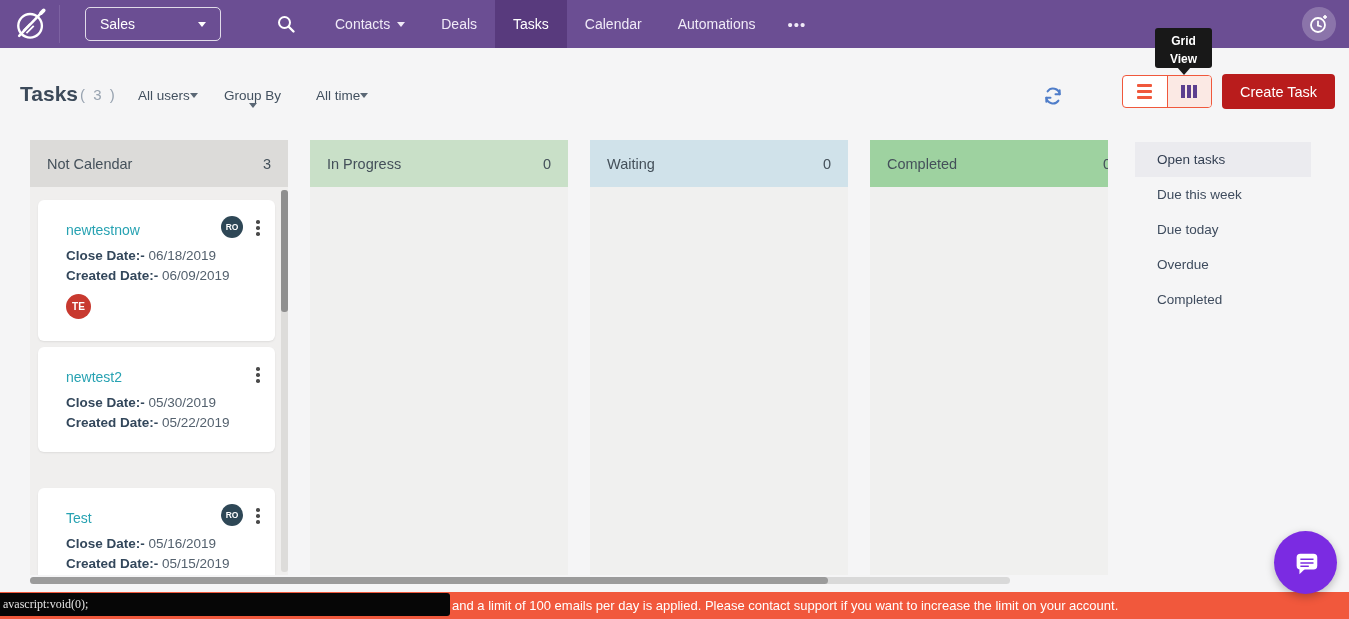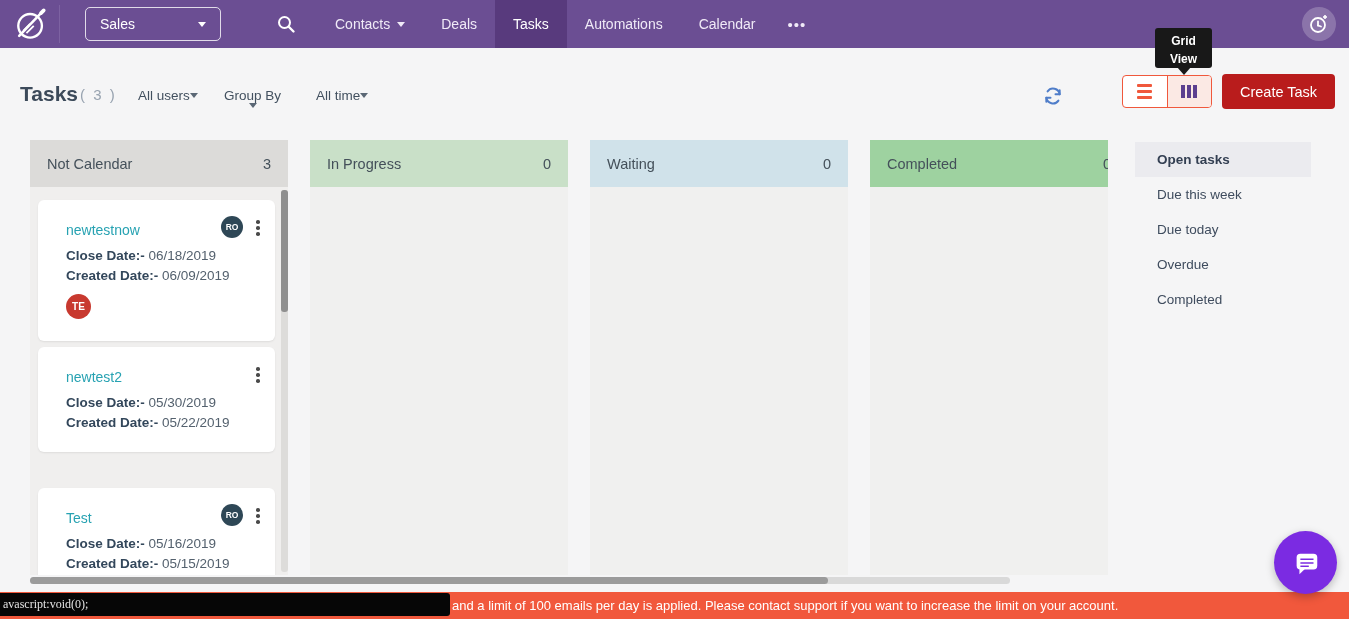--- a/index.html
+++ b/index.html
@@ -62,21 +62,21 @@
   .dots-menu { position:absolute; right:10px; top:18px; width:14px; height:20px; display:flex; flex-direction:column; align-items:center; justify-content:center; gap:2.5px; cursor:pointer; }
   .dots-menu i { width:3.5px; height:3.5px; border-radius:50%; background:#4a4a4a; display:block; }
   .assignee-badge { margin-top:8px; width:25px; height:25px; border-radius:50%; background:#c8392f; color:#fff; font-size:10px; font-weight:bold; display:flex; align-items:center; justify-content:center; }
 
   .vscroll { position:absolute; right:0; top:50px; width:7px; height:382px; background:#dddcda; border-radius:3px; }
   .vscroll .vthumb { position:absolute; top:0; left:0; width:7px; height:122px; background:#8f8f8f; border-radius:3px; }
 
   
   .quickfilters { position:absolute; left:1135px; top:142px; width:176px; }
   .qf-item { height:35px; display:flex; align-items:center; padding-left:22px; font-size:13.5px; color:#3f4c5e; cursor:pointer; }
-  .qf-item.active { background:#ebebef; font-weight:bold; color:#33405298; color:#333f52; }
+  .qf-item.active { background:#ebebef; font-weight:normal; color:#33405298; color:#333f52; }
 
   
   .hscroll { position:absolute; left:30px; top:577px; width:980px; height:7px; background:#d9d9d9; border-radius:4px; }
   .hscroll .hthumb { position:absolute; left:0; top:0; width:798px; height:7px; background:#9b9b9b; border-radius:4px; }
 
   .banner { position:absolute; left:0; top:592px; width:1349px; height:27px; background:#f1583c; color:#fff; font-size:13px; line-height:27px; }
   .banner span { position:absolute; left:452px; white-space:nowrap; }
   .status-tip { position:absolute; left:0; top:593px; width:450px; height:23px; background:#060606; color:#e4e4e4; font-size:12px; line-height:23px; padding-left:3px; border-radius:0 3px 3px 0; z-index:6;font-family:Liberation Serif, serif; }
 
   
@@ -113,24 +113,24 @@
     <span>Contacts</span>
     <span class="caret-down"></span>
   </div>
   <div class="nav-item">
     <span>Deals</span>
   </div>
   <div class="nav-item active">
     <span>Tasks</span>
   </div>
   <div class="nav-item">
+    <span>Calendar</span>
+  </div>
+  <div class="nav-item">
     <span>Automations</span>
-  </div>
-  <div class="nav-item">
-    <span>Calendar</span>
   </div>
   <div class="nav-item more">
     <span>•••</span>
   </div>
 
   <div class="avatar">
     <svg width="22" height="22" viewBox="0 0 22 22">
       <circle cx="10" cy="12" r="7" fill="none" stroke="#fff" stroke-width="1.8"></circle>
       <line x1="10" y1="8.5" x2="10" y2="12.5" stroke="#fff" stroke-width="1.8" stroke-linecap="round"></line>
       <line x1="10" y1="12.5" x2="13" y2="13.5" stroke="#fff" stroke-width="1.8" stroke-linecap="round"></line>

